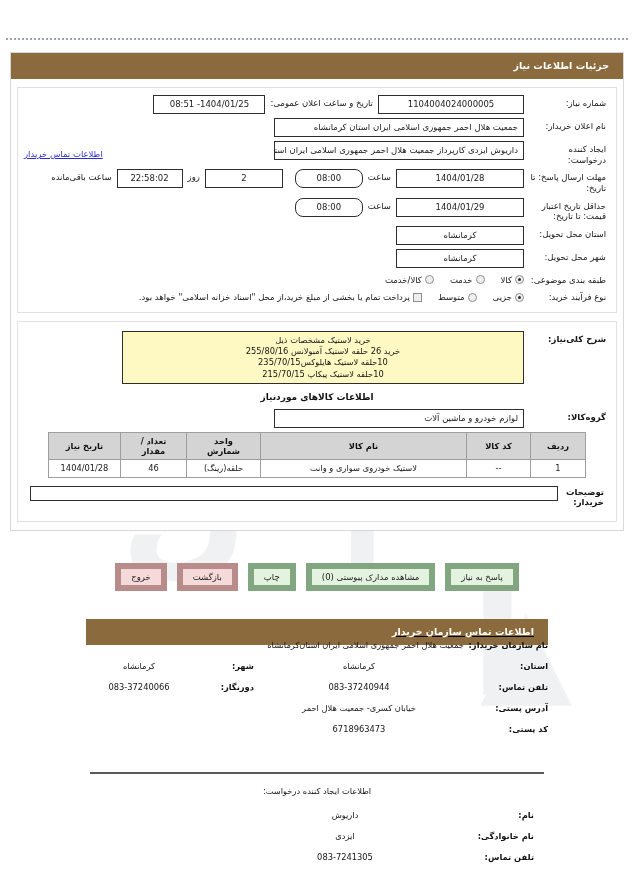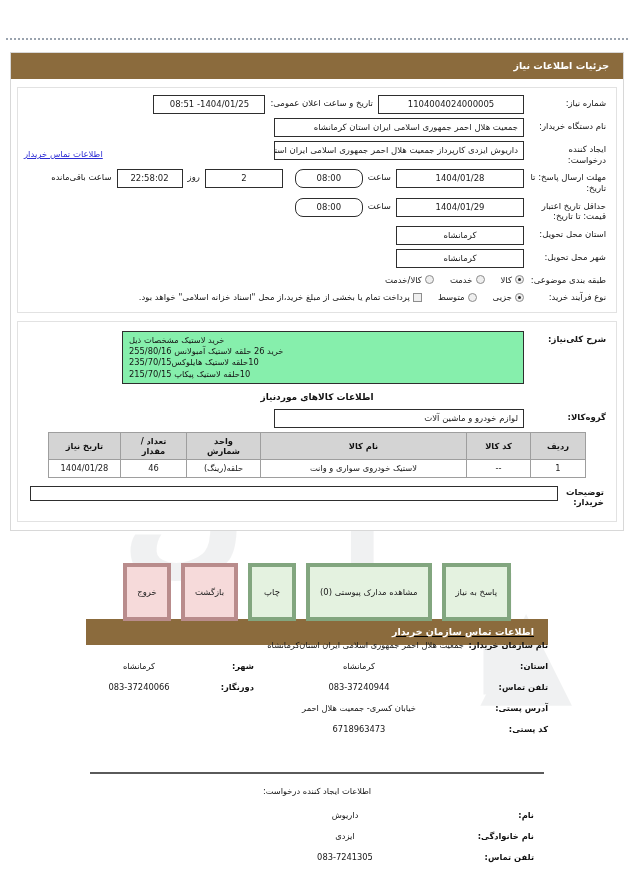--- a/index.html
+++ b/index.html
@@ -157,28 +157,28 @@
   .chk {
     width: 9px; height: 9px;
     border: 1px solid #8d8d8d; background: #efefef;
     display: inline-block; flex: 0 0 9px;
   }
   .note { font-size: 8.5px; color: #161616; white-space: nowrap; }
 
   
   .desc-box {
     border: 1px solid #2e2e2e;
-    background: #86efac;
+    background: #fef9c3;
     width: 402px;
     min-height: 48px;
     padding: 3px 6px;
     font-size: 8.3px;
     line-height: 1.35;
     color: #161616;
-    text-align: left;
+    text-align: center;
     direction: rtl;
   }
   .desc-box div { white-space: nowrap; }
   .section-title {
     font-size: 9px;
     font-weight: bold;
     color: #111111;
     text-align: center;
     margin: 8px 0 7px 0;
   }
@@ -238,22 +238,22 @@
     display: flex;
     justify-content: center;
     align-items: center;
     gap: 10px;
     margin-top: 9px;
     z-index: 4;
     position: relative;
   }
   .btn {
     font-size: 8.5px;
-    padding: 20px 10px;
-    border: 4px solid #4c1d95;
+    padding: 3px 10px;
+    border: 6px solid #4c1d95;
     background: #e4f2e0;
     color: #1c1c1c;
     cursor: pointer;
     white-space: nowrap;
     min-width: 48px;
     text-align: center;
     font-family: "DejaVu Sans", "Liberation Sans", sans-serif;
   }
   .btn.green { background: #e4f2e0; border-color: #82a67f; }
   .btn.red   { background: #f6dada; border-color: #b98c8c; }
@@ -315,21 +315,21 @@
     <div class="panel">
 
       <div class="row">
         <div class="lbl">شماره نیاز:</div>
         <div class="fld w-need center">1104004024000005</div>
         <div class="mini-lbl">تاریخ و ساعت اعلان عمومی:</div>
         <div class="fld w-date center">1404/01/25- 08:51</div>
       </div>
 
       <div class="row">
-        <div class="lbl">نام دستگاه خریدار:</div>
+        <div class="lbl">نام اعلان خریدار:</div>
         <div class="fld w-org rtl-text">جمعیت هلال احمر  جمهوری اسلامی ایران استان کرمانشاه</div>
       </div>
 
       <div class="row" style="position:relative;">
         <div class="lbl">ایجاد کننده درخواست:</div>
         <div class="fld w-creat rtl-text">داریوش ایزدی  کارپرداز جمعیت هلال احمر  جمهوری اسلامی ایران استان کرمانشاه</div>
         <a class="link-overlay" style="left:0; top:8px;">اطلاعات تماس خریدار</a>
       </div>
 
       <div class="row">

